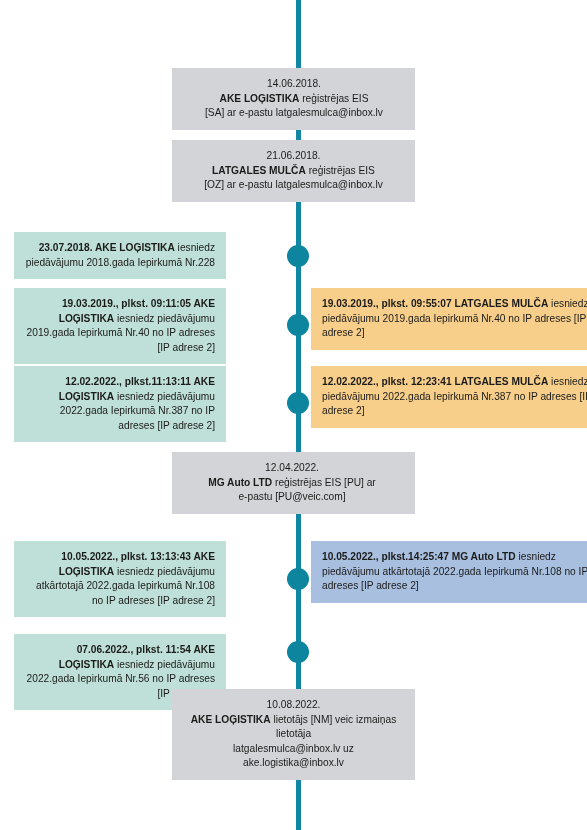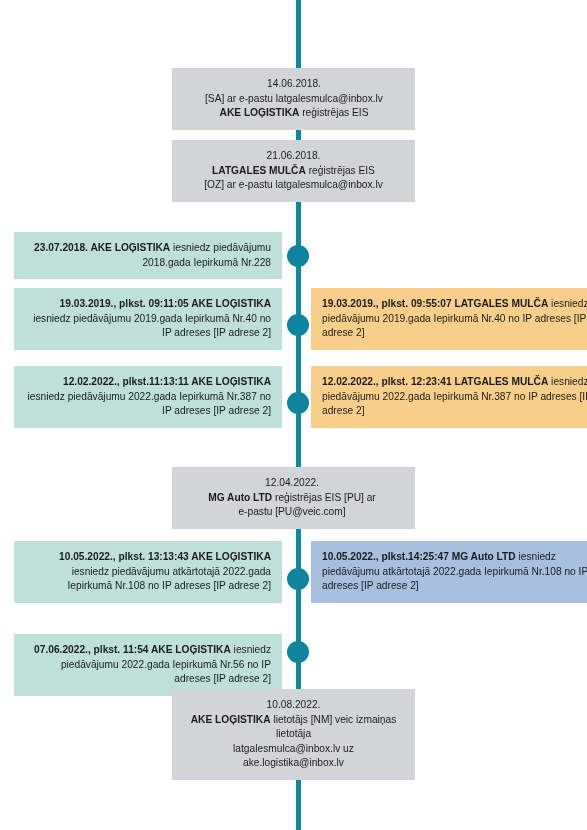--- a/index.html
+++ b/index.html
@@ -56,58 +56,58 @@
   .card.center {
     text-align: center;
     background: #d3d4d8;
     left: 172px;
     width: 243px;
   }
   .card.left {
     text-align: right;
     background: #bfe0d8;
     left: 14px;
-    width: 268px;
+    width: 212px;
   }
   .card.right {
     text-align: left;
     left: 311px;
     width: 293px;
   }
   .card.right.orange { background: #f8cf8a; }
   .card.right.blue   { background: #a8bfdf; }
 
   
   .r1  { top: 68px; padding-left: 12px;  }
   .r2  { top: 140px; }
   .r3  { top: 232px; }
   .r4  { top: 288px; }
   .r5  { top: 366px; }
-  .r6  { top: 467px; padding-left: 8px; }
+  .r6  { top: 452px; padding-left: 8px; }
   .r7  { top: 541px; }
   .r8  { top: 634px; }
   .r9  { top: 689px; }
 
   .n3 { top: 245px; }
   .n4 { top: 314px; }
   .n5 { top: 392px; }
   .n7 { top: 568px; }
   .n8 { top: 641px; }
 </style>
 </head>
 <body>
 
 <div id="timeline">
 
   <div class="axis"></div>
 
   <div class="card center r1">
     <div>14.06.2018.</div>
+    <div><b>AKE LOĢISTIKA</b><span> reģistrējas EIS</span></div>
     <div>[SA] ar e-pastu latgalesmulca@inbox.lv</div>
-    <div><b>AKE LOĢISTIKA</b><span> reģistrējas EIS</span></div>
   </div>
 
   <div class="card center r2">
     <div>21.06.2018.</div>
     <div><b>LATGALES MULČA</b><span> reģistrējas EIS</span></div>
     <div>[OZ] ar e-pastu latgalesmulca@inbox.lv</div>
   </div>
 
   <div class="card left r3">
     <b>23.07.2018. AKE LOĢISTIKA</b><span> iesniedz piedāvājumu 2018.gada Iepirkumā Nr.228</span>

